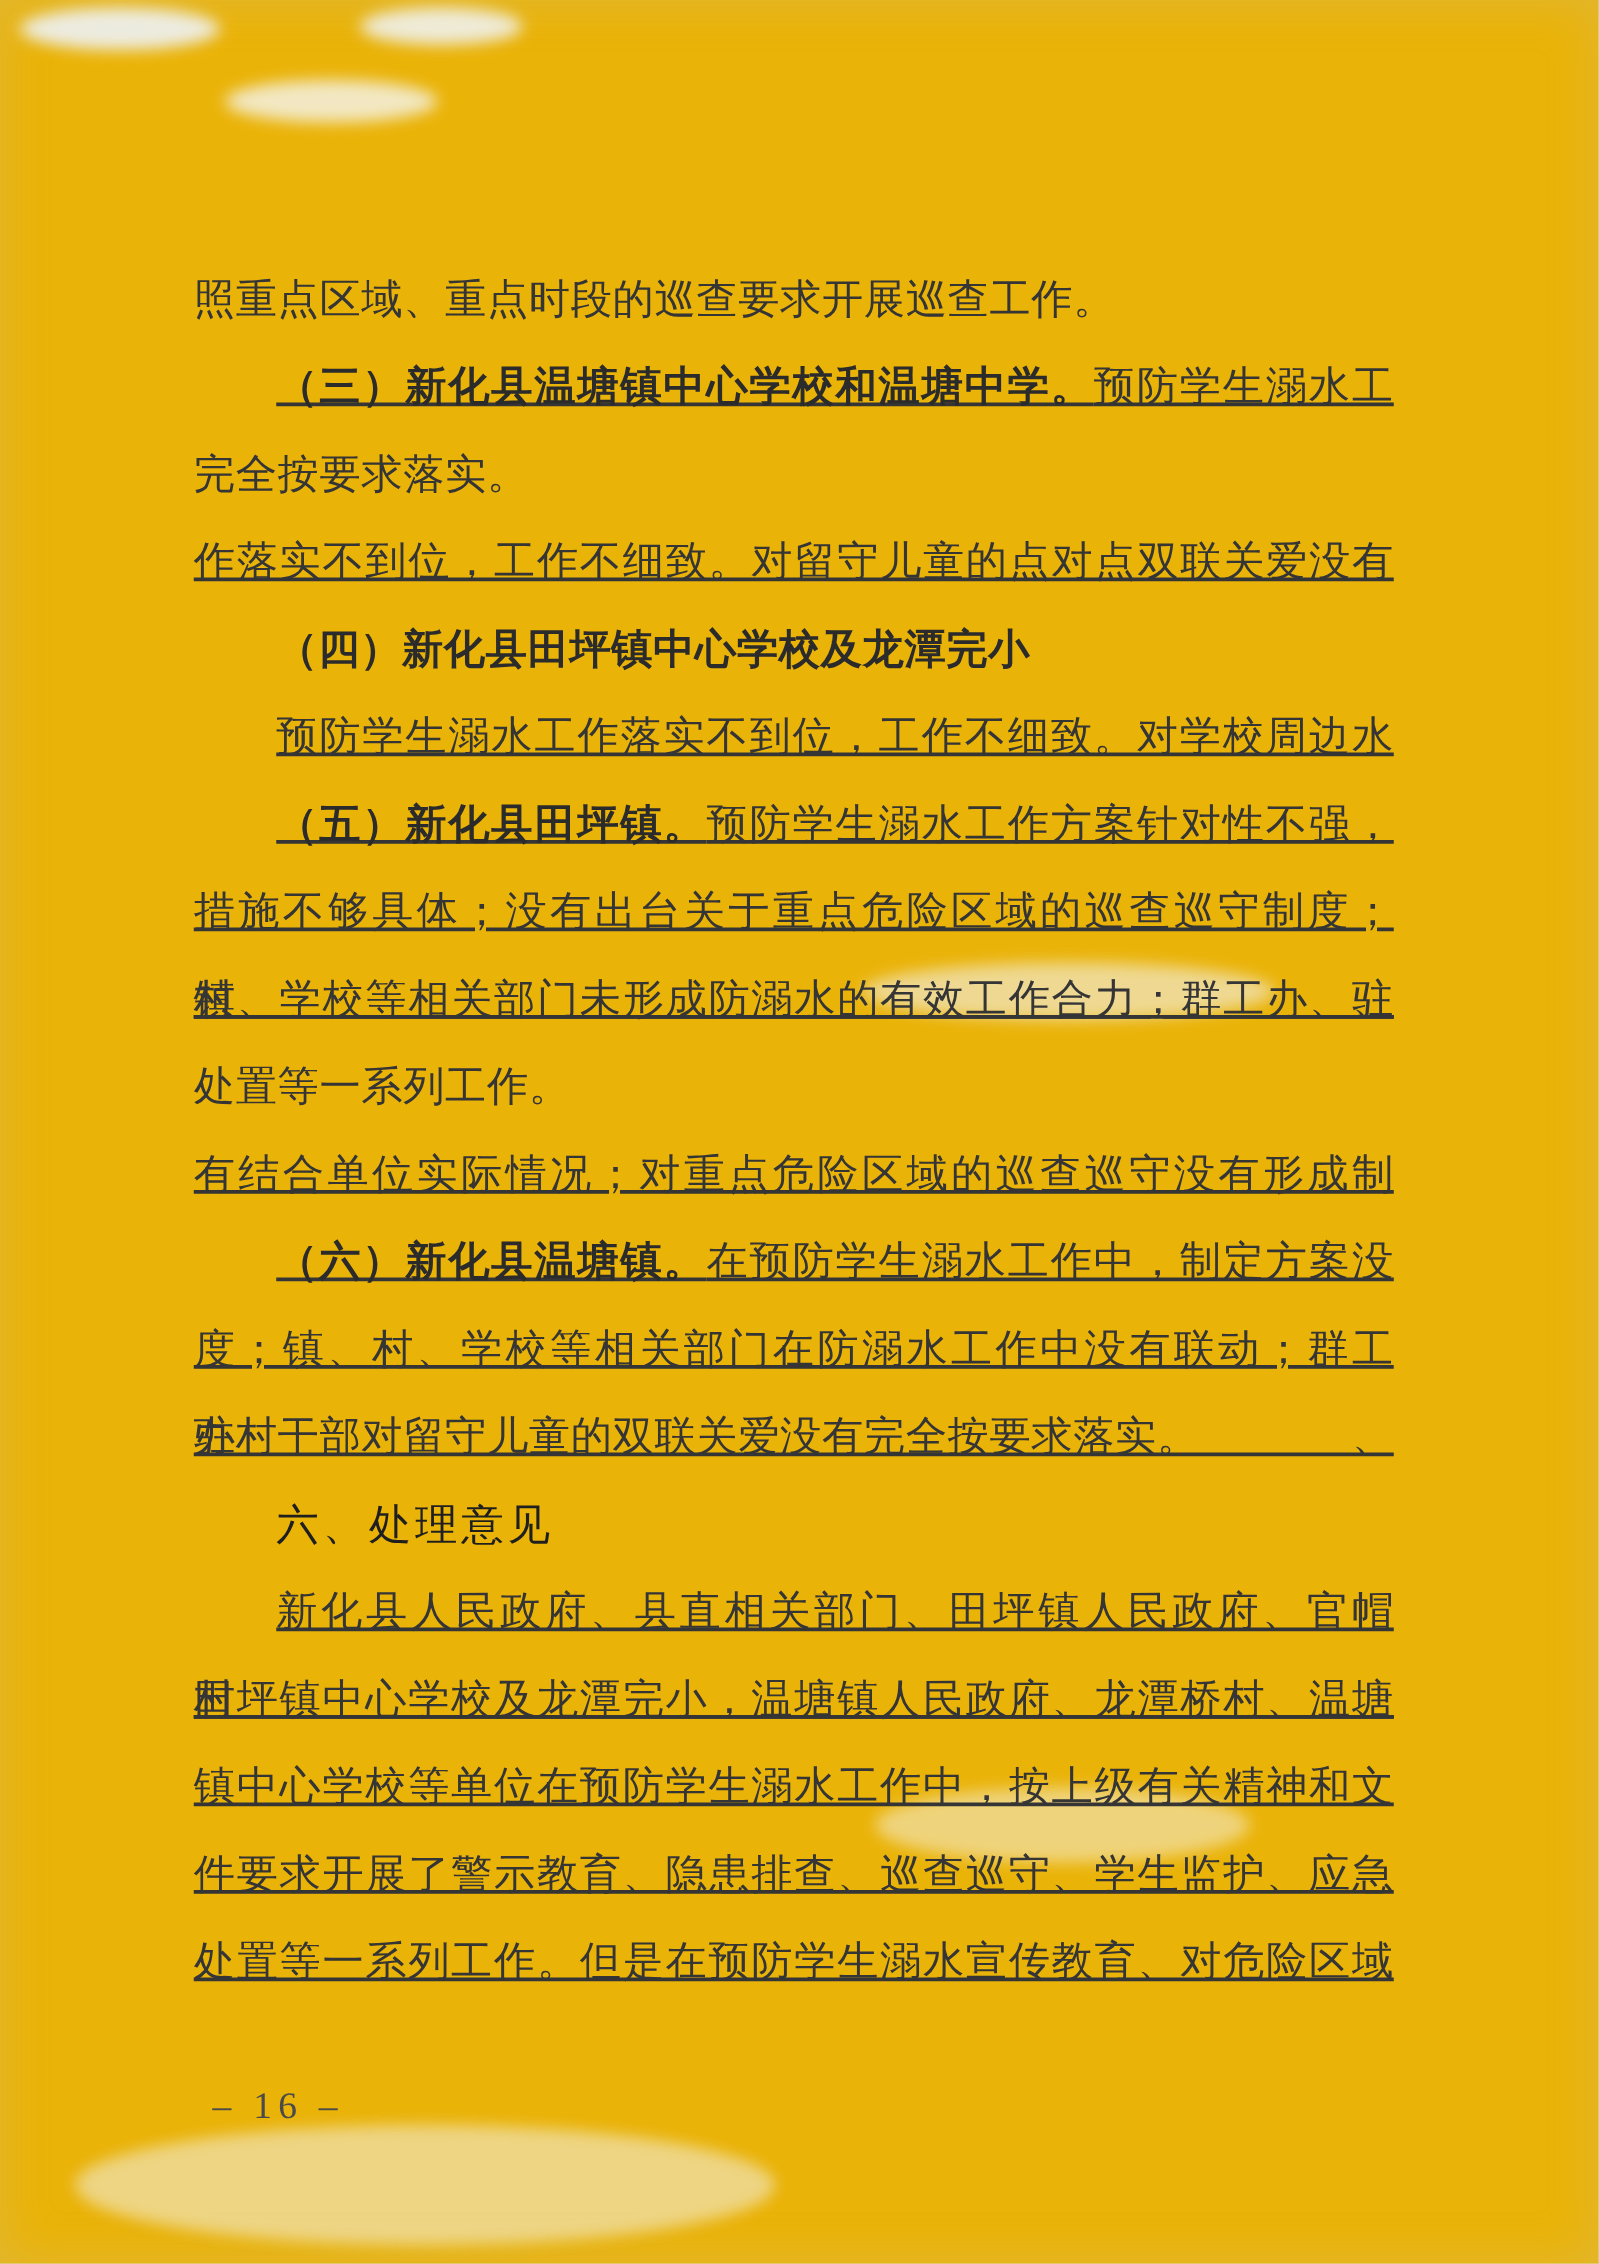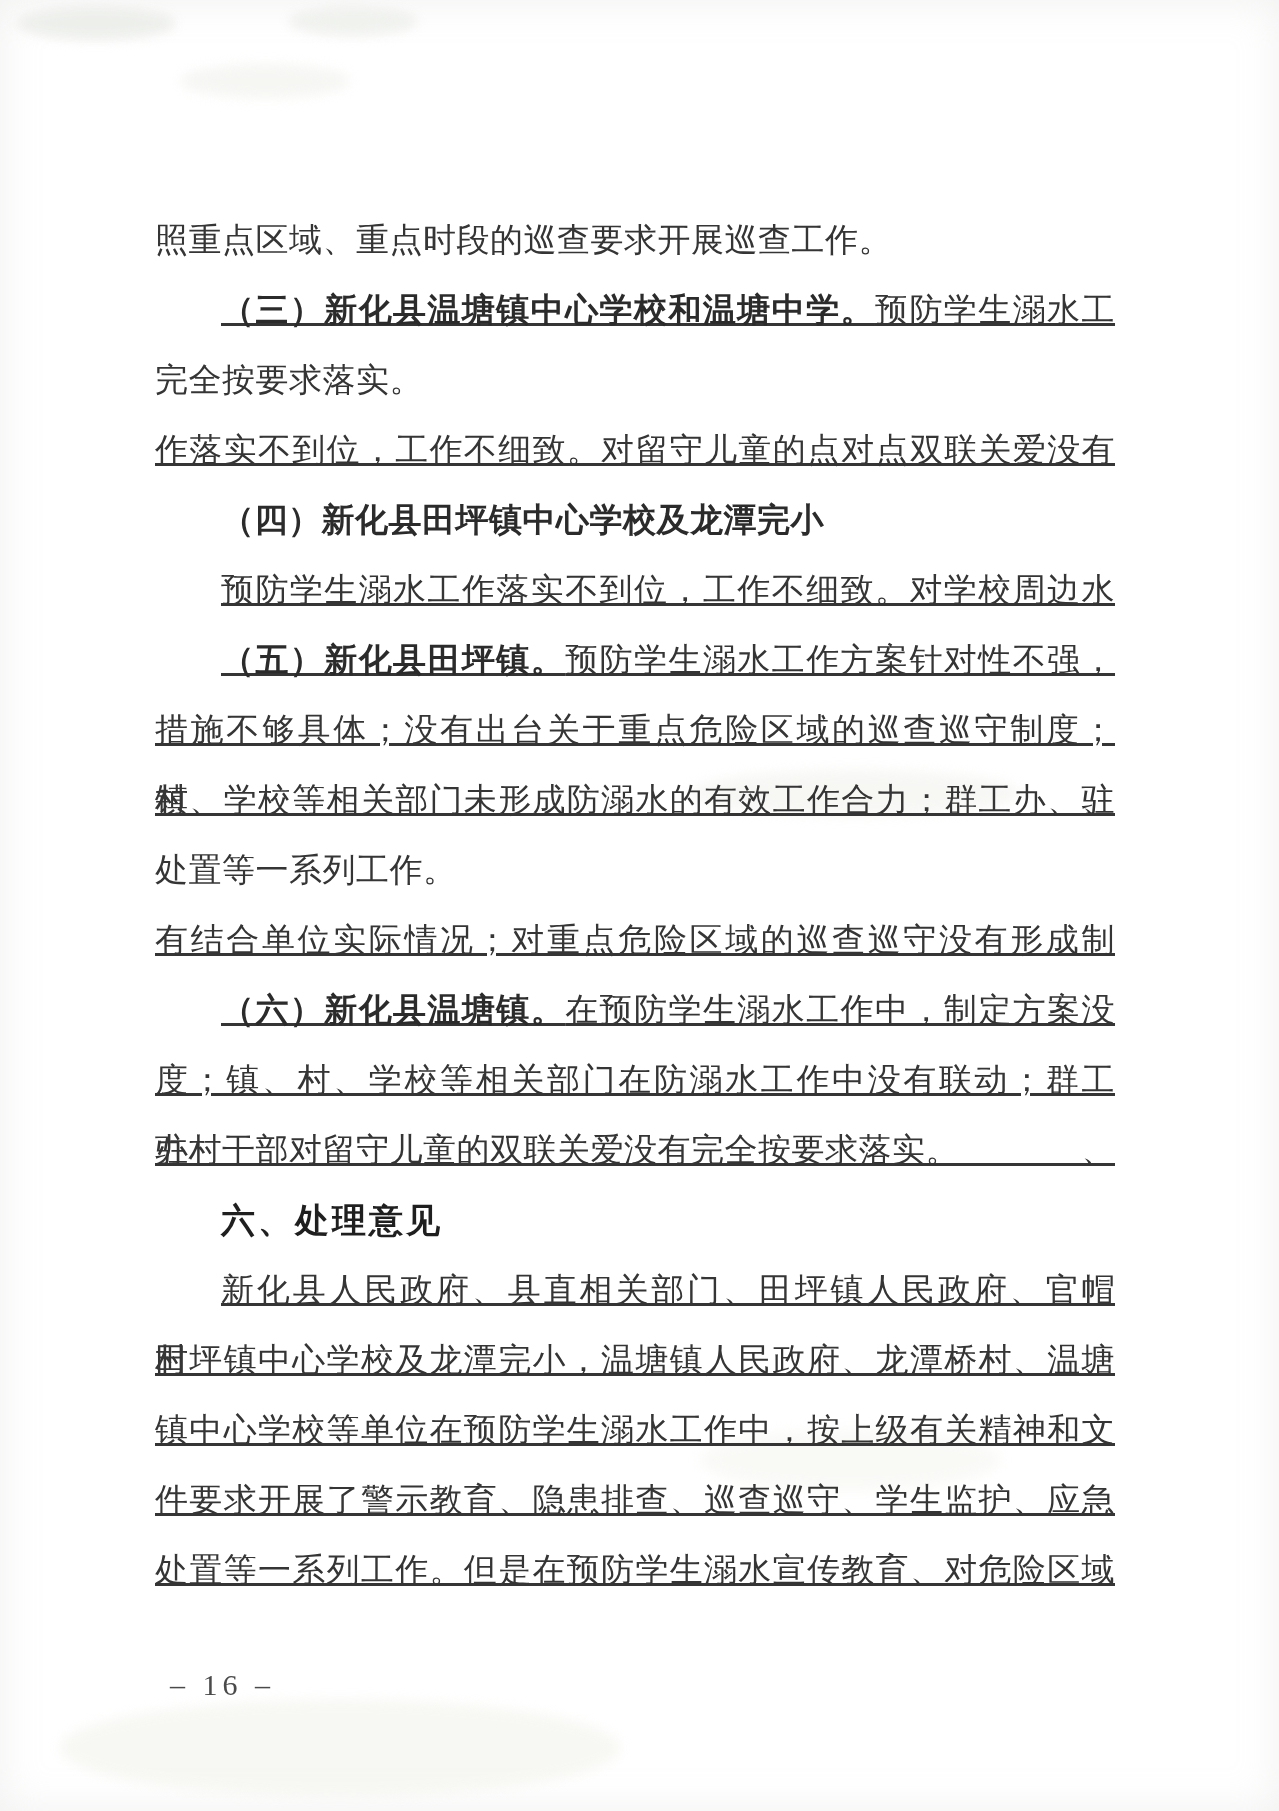--- a/index.html
+++ b/index.html
@@ -1,21 +1,21 @@
 <!DOCTYPE html>
 <html><head>
 <meta charset="utf-8">
 <style>
   html, body { margin: 0; padding: 0; background: #e9e9e7; }
   .page {
     position: relative;
     width: 1279px;
     height: 1811px;
     margin: 0 auto;
-    background: #ffffff;
+    background: #eab308;
     overflow: hidden;
     box-shadow: inset 0 0 40px rgba(200,200,195,.25);
   }
   .content {
     position: absolute;
     left: 155px;
     top: 205px;
     width: 960px;
   }
   .line {
@@ -32,21 +32,21 @@
     text-align-last: justify;
     text-decoration: underline;
   }
   .indent { text-indent: 2em; }
   .b {
     font-weight: bold;
     color: #2b2b2b;
   }
   .h2 .ht {
     font-family: "Liberation Sans", "DejaVu Sans", sans-serif;
-    font-weight: bold;
+    font-weight: normal;
     font-size: 34px;
     color: #1f1f1f;
     letter-spacing: 3px;
     text-align: center;
   }
   .page-number {
     position: absolute;
     left: 170px;
     top: 1668px;
     font-size: 30px;

